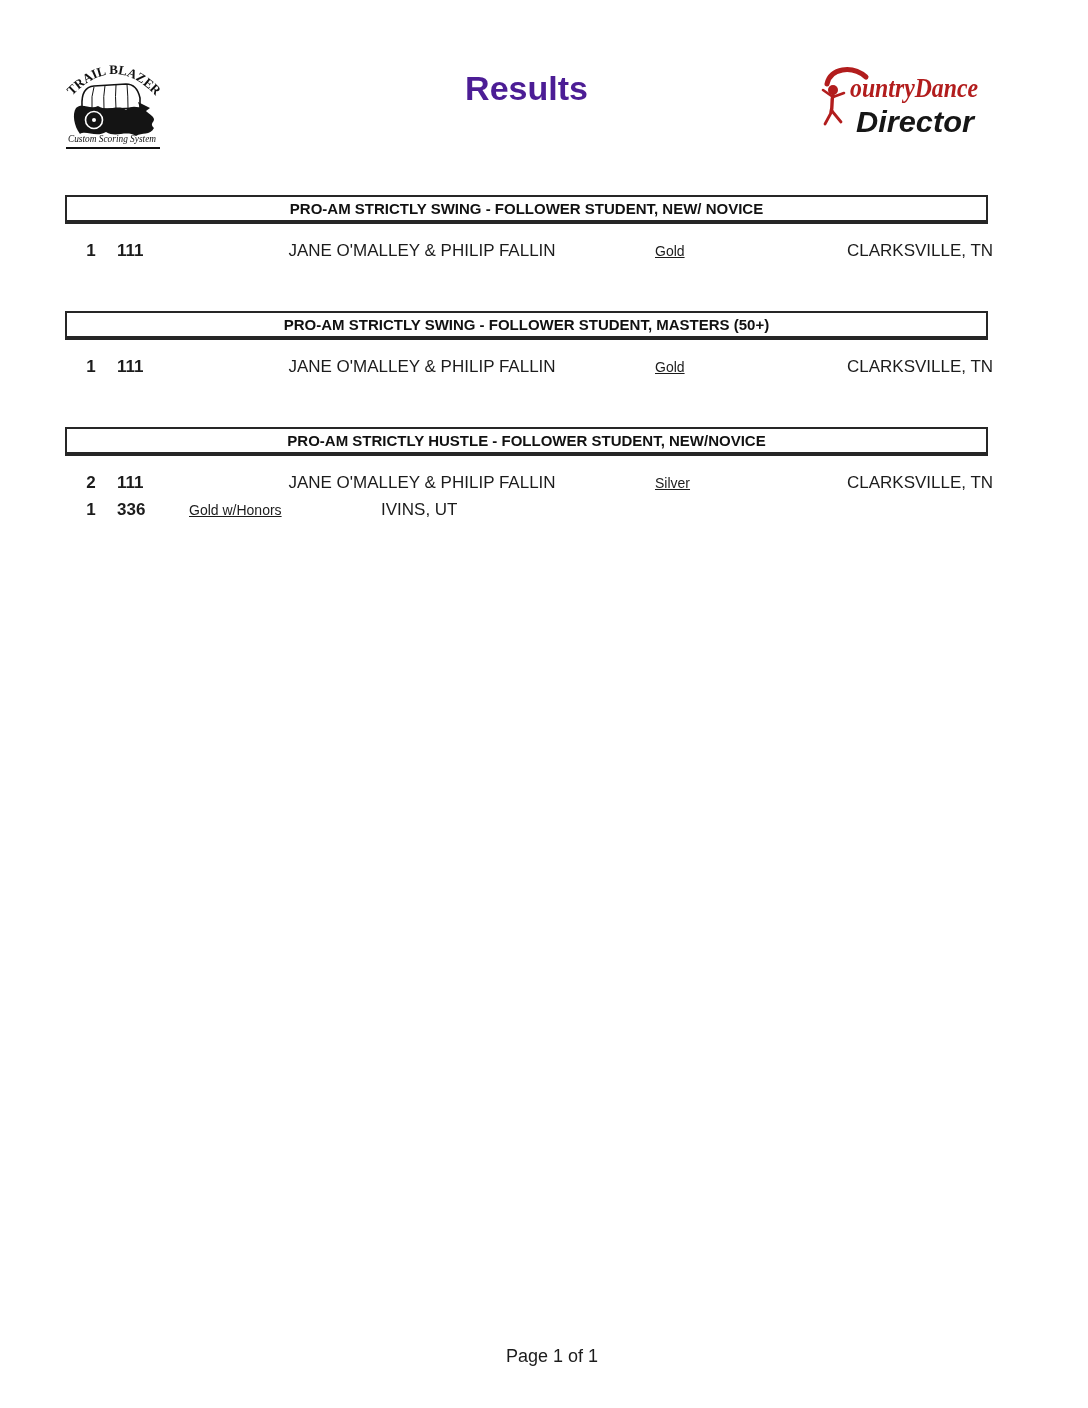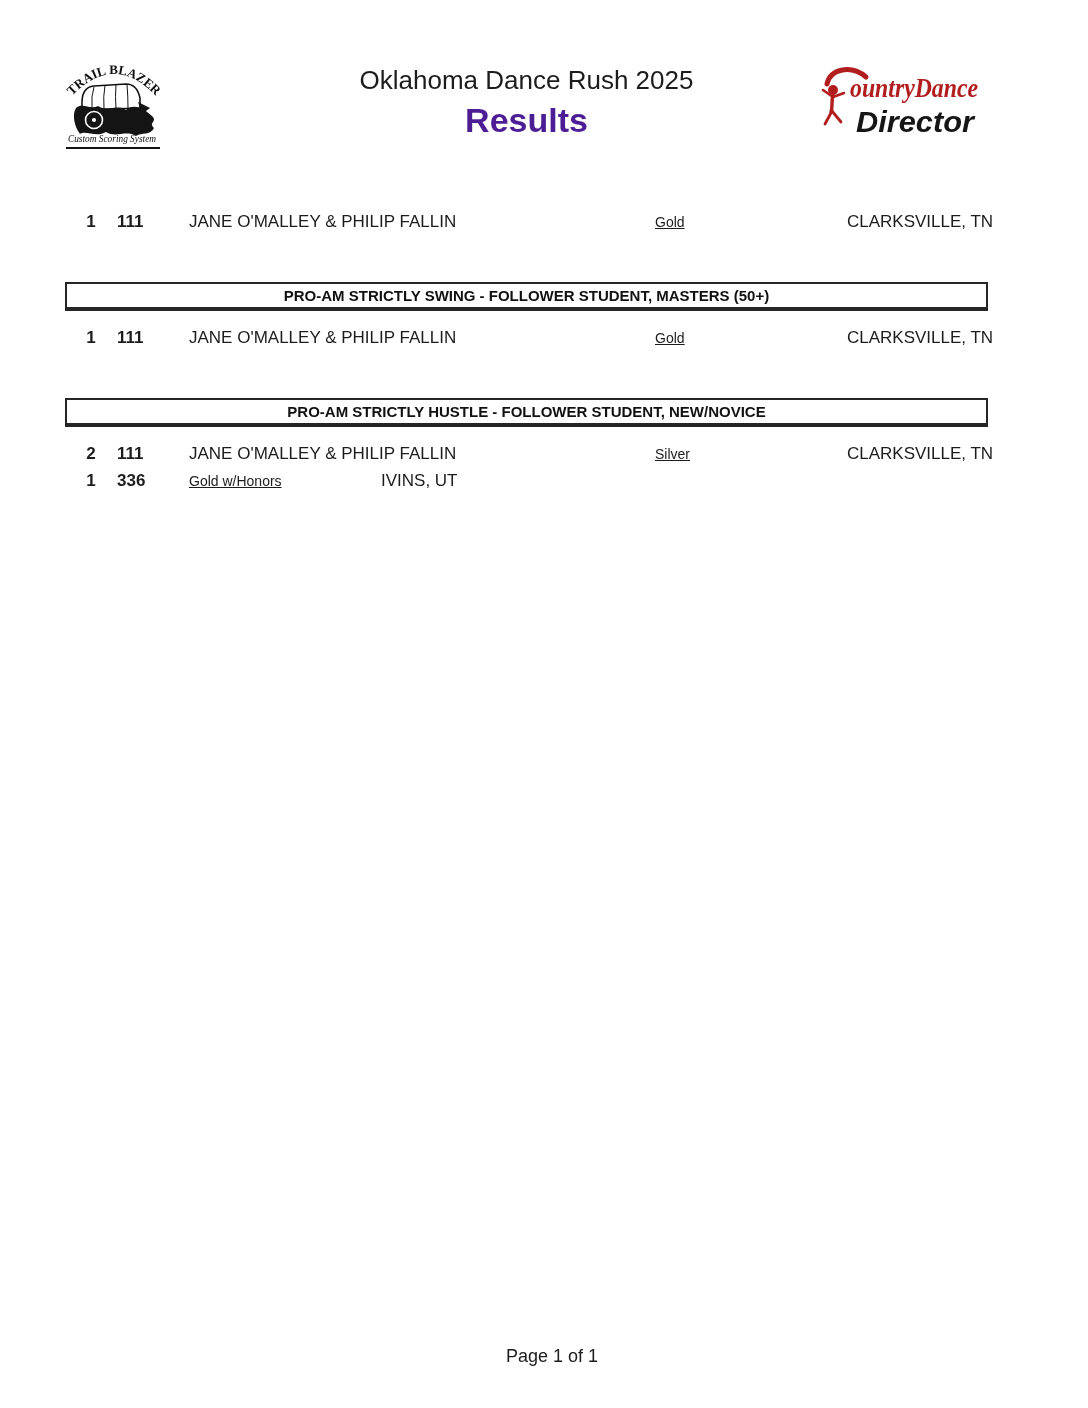--- a/index.html
+++ b/index.html
@@ -72,21 +72,21 @@
   .rows { margin-top: 13px; }
   .row {
     display: flex;
     align-items: center;
     height: 27px;
     font-size: 17px;
     white-space: nowrap;
   }
   .col-place  { width: 52px;  text-align: center; font-weight: 700; }
   .col-number { width: 72px;  font-weight: 700; }
-  .col-names  { width: 466px; text-align: left; overflow: visible; }
+  .col-names  { width: 466px; text-align: center; overflow: visible; }
   .col-medal  { width: 192px; font-size: 14px; text-decoration: underline; }
   .col-city   { width: 141px; padding-right: 6px; box-sizing: border-box; }
 
   
   .footer {
     position: absolute;
     left: 0;
     width: 100%;
     top: 1346px;
     text-align: center;
@@ -120,40 +120,42 @@
                C32 82 22 74 16 78 C10 70 8 58 12 52 Z" fill="#141414"></path>
       <circle cx="30" cy="64" r="8.5" fill="none" stroke="#ffffff" stroke-width="1.6"></circle>
       <circle cx="30" cy="64" r="2" fill="#ffffff"></circle>
       <path d="M74 46 L86 52 L78 58 Z" fill="#141414"></path>
     </g>
     <text x="48" y="86" text-anchor="middle" font-family="Liberation Serif, serif" font-style="italic" font-size="9.5" fill="#111" textLength="88" lengthAdjust="spacingAndGlyphs">Custom Scoring System</text>
     <line x1="2" y1="92" x2="96" y2="92" stroke="#111" stroke-width="2.2"></line>
   </svg>
 
   <div class="title-block">
-    <div class="event-title">Oklahoma Dance Rush 2025</div>
     <div class="results-title">Results</div>
   </div>
 
   <svg class="logo-cd" viewBox="0 0 168 78" aria-hidden="true">
     <g>
       <path d="M46 13 C32 1 10 4 7 20" fill="none" style="stroke:var(--accent-red,#b21d1d)" stroke-width="5" stroke-linecap="round"></path>
       <circle cx="13" cy="26" r="5" style="fill:var(--accent-red,#b21d1d)"></circle>
       <path d="M13 31 C11 38 13 43 11 48" fill="none" style="stroke:var(--accent-red,#b21d1d)" stroke-width="3.4" stroke-linecap="round"></path>
       <path d="M13 33 L3 26" fill="none" style="stroke:var(--accent-red,#b21d1d)" stroke-width="2.6" stroke-linecap="round"></path>
       <path d="M13 33 L24 29" fill="none" style="stroke:var(--accent-red,#b21d1d)" stroke-width="2.6" stroke-linecap="round"></path>
       <path d="M12 47 L5 60" fill="none" style="stroke:var(--accent-red,#b21d1d)" stroke-width="2.8" stroke-linecap="round"></path>
       <path d="M12 47 L21 58" fill="none" style="stroke:var(--accent-red,#b21d1d)" stroke-width="2.8" stroke-linecap="round"></path>
     </g>
     <text x="30" y="33" font-family="Liberation Serif, serif" font-style="italic" font-weight="700" font-size="27" style="fill:var(--accent-red,#b21d1d)" textLength="128" lengthAdjust="spacingAndGlyphs">ountryDance</text>
     <text x="36" y="68" font-family="Liberation Sans, sans-serif" font-style="italic" font-weight="700" font-size="30" style="fill:var(--ink,#161616)" textLength="118" lengthAdjust="spacingAndGlyphs">Director</text>
   </svg>
 
   <div class="content">
   <div class="section">
+    <div class="section-header">
+      <span>PRO-AM STRICTLY SWING - FOLLOWER STUDENT, NEW/ NOVICE</span>
+    </div>
     <div class="rows">
   <div class="row">
     <span class="col-place">1</span>
     <span class="col-number">111</span>
     <span class="col-names">JANE O'MALLEY &amp; PHILIP FALLIN</span>
     <span class="col-medal">Gold</span>
     <span class="col-city">CLARKSVILLE, TN</span>
   </div>
 </div>
   </div>

